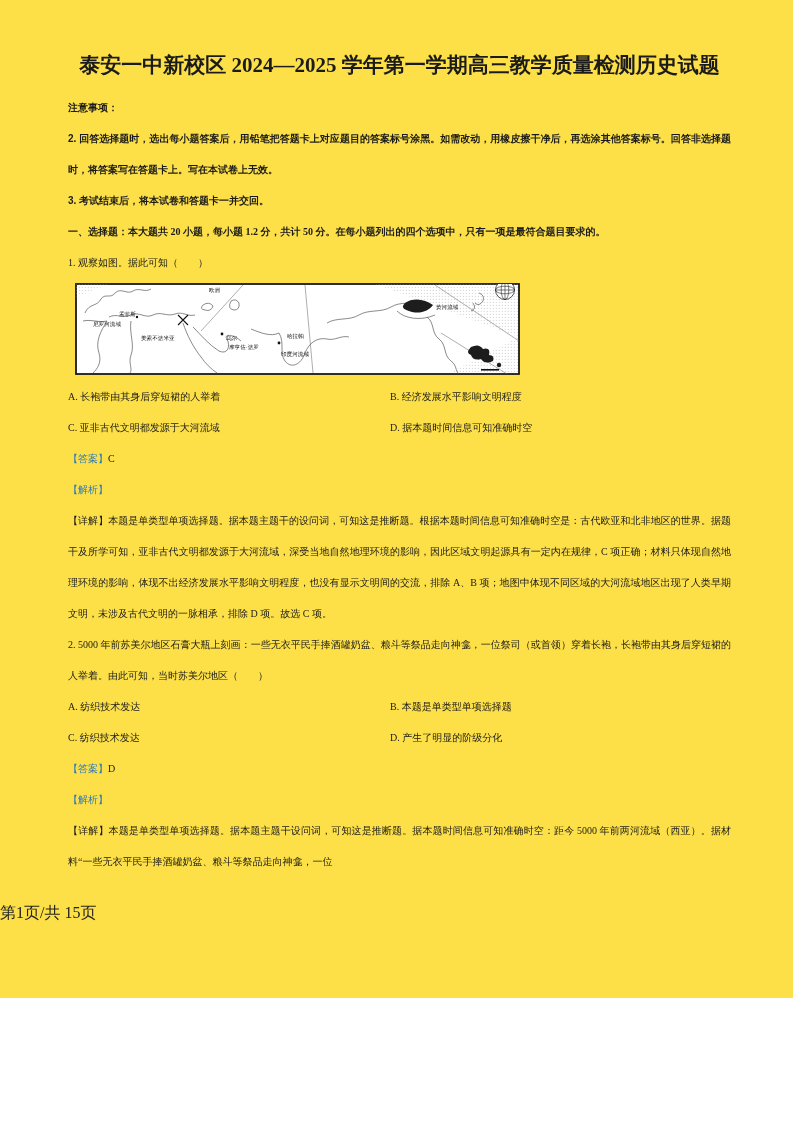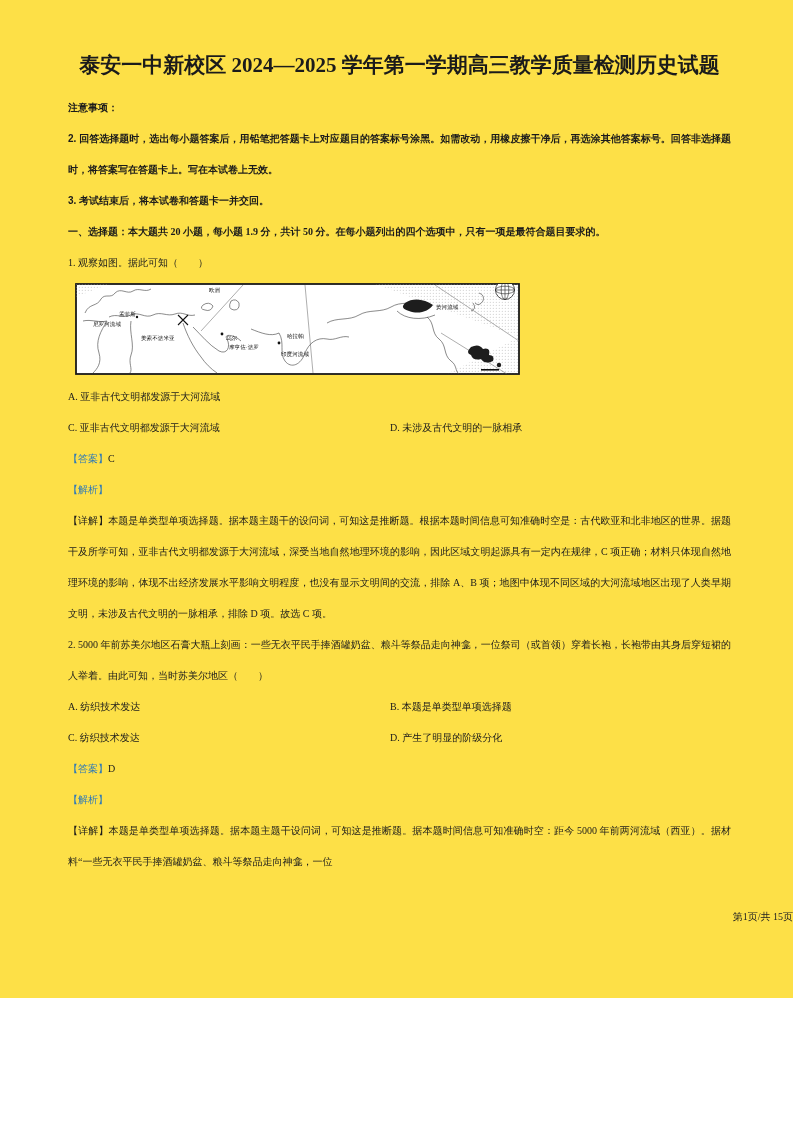--- a/index.html
+++ b/index.html
@@ -26,36 +26,36 @@
   .blue { color:#2e79b8; }
   .opts { display:grid; grid-template-columns:322px 1fr; }
   .opts p.line { text-align:left; }
   .map-wrap { margin:5px 0 6px 7px; line-height:0; }
   .map-wrap svg { display:block; }
   .map-label { font-family:"Liberation Sans", sans-serif; fill:#111; }
   .coast { fill:none; stroke:#4a4a4a; stroke-width:0.7; opacity:0.92; }
   .thin  { fill:none; stroke:#6a6a6a; stroke-width:0.55; }
   .footer {
     position:absolute; left:0; right:0; bottom:74px;
-    text-align:right; font-size:10px; color:#222;
+    text-align:left; font-size:16px; color:#222;
   }
 </style>
 </head>
 <body>
 
 <div class="page">
   <div class="content">
 
     <div class="title">泰安一中新校区 2024—2025 学年第一学期高三教学质量检测历史试题</div>
 
     <p class="line hei">注意事项：</p>
     <p class="line hei">2. 回答选择题时，选出每小题答案后，用铅笔把答题卡上对应题目的答案标号涂黑。如需改动，用橡皮擦干净后，再选涂其他答案标号。回答非选择题时，将答案写在答题卡上。写在本试卷上无效。</p>
     <p class="line hei">3. 考试结束后，将本试卷和答题卡一并交回。</p>
 
-    <p class="line sect">一、选择题：本大题共 20 小题，每小题 1.9 分，共计 50 分。在每小题列出的四个选项中，只有一项是最符合题目要求的。</p>
+    <p class="line sect">一、选择题：本大题共 20 小题，每小题 1.2 分，共计 50 分。在每小题列出的四个选项中，只有一项是最符合题目要求的。</p>
 
     <p class="line">1. 观察如图。据此可知（　　）</p>
 
     <div class="map-wrap">
       <svg width="445" height="92" viewBox="0 0 445 92">
         <defs>
           <pattern id="stip" width="3" height="3" patternUnits="userSpaceOnUse">
             <circle cx="1.2" cy="1.2" r="0.45" fill="#9a9a9a"></circle>
           </pattern>
           <clipPath id="mapclip">
@@ -111,25 +111,26 @@
           <text class="map-label" x="151" y="57" font-size="5.6">乌尔</text>
           <text class="map-label" x="212" y="55" font-size="5.6">哈拉帕</text>
           <text class="map-label" x="154" y="66" font-size="5.6">摩亨佐·达罗</text>
           <text class="map-label" x="206" y="73" font-size="5.6">印度河流域</text>
           <text class="map-label" x="361" y="26" font-size="5.6">黄河流域</text>
         </g>
       </svg>
     </div>
 
     <div class="opts">
-      <p class="line">A. 亚非古代文明都发源于大河流域</p>
+      <p class="line">A. 长袍带由其身后穿短裙的人举着</p>
+      <p class="line">B. 经济发展水平影响文明程度</p>
     </div>
     <div class="opts">
       <p class="line">C. 亚非古代文明都发源于大河流域</p>
-      <p class="line">D. 未涉及古代文明的一脉相承</p>
+      <p class="line">D. 据本题时间信息可知准确时空</p>
     </div>
 
     <p class="line"><span class="blue">【答案】</span><span>C</span></p>
     <p class="line"><span class="blue">【解析】</span></p>
     <p class="line">【详解】本题是单类型单项选择题。据本题主题干的设问词，可知这是推断题。根据本题时间信息可知准确时空是：古代欧亚和北非地区的世界。据题干及所学可知，亚非古代文明都发源于大河流域，深受当地自然地理环境的影响，因此区域文明起源具有一定内在规律，C 项正确；材料只体现自然地理环境的影响，体现不出经济发展水平影响文明程度，也没有显示文明间的交流，排除 A、B 项；地图中体现不同区域的大河流域地区出现了人类早期文明，未涉及古代文明的一脉相承，排除 D 项。故选 C 项。</p>
 
     <p class="line">2. 5000 年前苏美尔地区石膏大瓶上刻画：一些无衣平民手捧酒罐奶盆、粮斗等祭品走向神龛，一位祭司（或首领）穿着长袍，长袍带由其身后穿短裙的人举着。由此可知，当时苏美尔地区（　　）</p>
 
     <div class="opts">
       <p class="line">A. 纺织技术发达</p>

